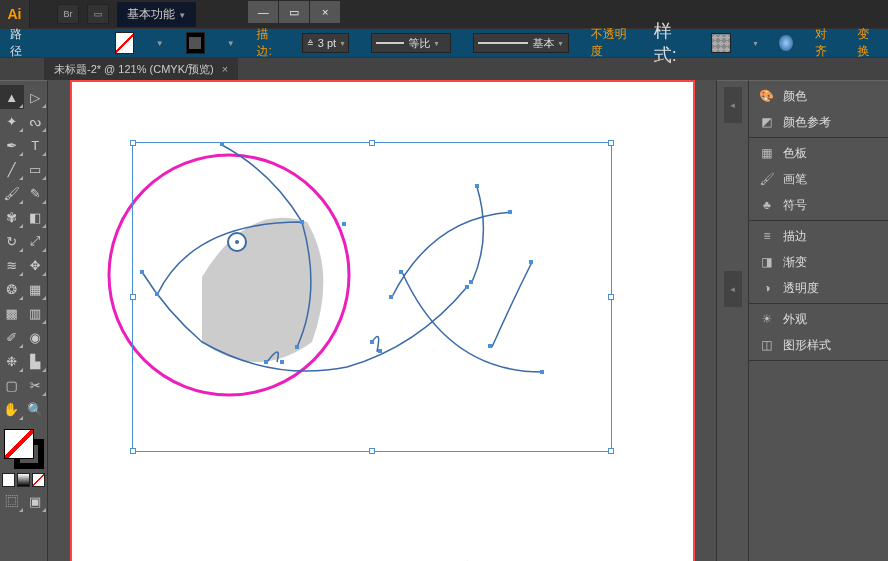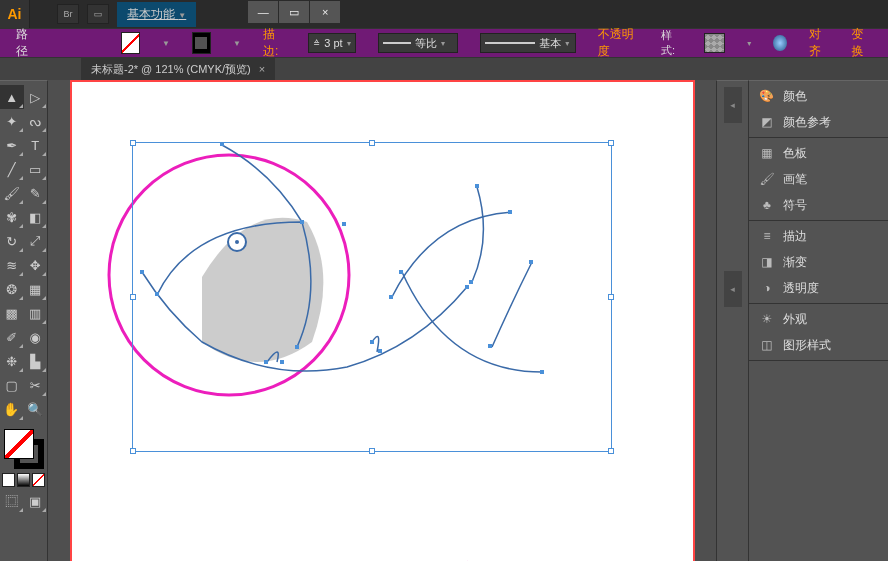--- a/index.html
+++ b/index.html
@@ -4,42 +4,42 @@
 <style>
 * { margin: 0; padding: 0; box-sizing: border-box; font-family: "Microsoft YaHei", Arial, sans-serif; }
 body { background: #4a4a4a; width: 888px; height: 561px; overflow: hidden; color: #ccc; font-size: 11px; }
 
 .titlebar { background: #2a2a2a; height: 28px; display: flex; align-items: stretch; gap: 27px; }
 .ai-logo { width: 30px; background: #333; display: flex; align-items: center; justify-content: center; color: #ff9a00; font-weight: bold; font-size: 14px; border-right: 1px solid #222; }
 .menubar { display: flex; align-items: center; flex: 1; padding-left: 8px; gap: 0; }
 .menu-item { padding: 6px 8px; cursor: default; color: #ddd; font-size: 12px; }
 .menubar-extras { display: flex; align-items: center; gap: 8px; padding-right: 24px; }
 .small-btn { width: 22px; height: 20px; background: #333; border: 1px solid #222; display: flex; align-items: center; justify-content: center; font-size: 9px; color: #aaa; }
-.workspace-label { padding: 4px 10px; background: #0c4a6e; font-size: 12px; text-decoration: underline; }
+.workspace-label { padding: 4px 10px; background: #0f172a; font-size: 12px; }
 .window-controls { display: flex; }
 .win-btn { width: 30px; height: 22px; background: #555; display: flex; align-items: center; justify-content: center; margin-left: 1px; color: #eee; font-size: 11px; margin-top: 1px; }
 
-.controlbar { background: #701a75; height: 30px; display: flex; align-items: center; padding: 0 16px; gap: 22px; border-bottom: 1px solid #333; border-top: 1px solid #333; }
+.controlbar { background: #0c4a6e; height: 30px; display: flex; align-items: center; padding: 0 10px; gap: 22px; border-bottom: 1px solid #333; border-top: 1px solid #333; }
 .ctrl-label { color: #ddd; font-size: 12px; margin-right: 6px; }
 .swatch-box { width: 22px; height: 22px; border: 1px solid #222; background: linear-gradient(135deg,#fff 48%,#f00 48%,#f00 56%,#fff 56%); }
 .swatch-solid { width: 22px; height: 22px; border: 1px solid #222; background: #000; display:flex;align-items:center;justify-content:center; }
 .swatch-solid::after { content:''; width:12px; height:12px; background:#535353; }
 .stroke-label { color: #ff9a00; font-size: 12px; }
 .pt-input { width: 54px; height: 20px; background: #3a3a3a; border: 1px solid #222; color: #ddd; font-size: 11px; padding: 0 4px; display:flex;align-items:center;justify-content:space-between; }
 .dropdown { height: 20px; background: #3a3a3a; border: 1px solid #222; display: flex; align-items: center; padding: 0 4px; gap: 4px; color: #ddd; font-size: 11px; }
 .dash { width: 28px; height: 2px; background: #ccc; }
 .arrow-dn { font-size: 8px; color: #999; }
 .opacity-label { color: #ff9a00; font-size: 12px; }
-.style-label { color: #ddd; font-size: 11px; }
+.style-label { color: #ddd; font-size: 18px; }
 .style-box { width: 24px; height: 20px; border: 1px solid #222; background: linear-gradient(45deg,#888 25%,transparent 25%),linear-gradient(-45deg,#888 25%,transparent 25%),linear-gradient(45deg,transparent 75%,#888 75%),linear-gradient(-45deg,transparent 75%,#888 75%); background-size: 6px 6px; background-color: #aaa; }
 .icon-circle { width: 16px; height: 16px; border-radius: 50%; background: radial-gradient(#9cf,#258); }
 .align-label { color: #ff9a00; font-size: 12px; }
 .transform-label { color: #ff9a00; font-size: 12px; }
 
-.doctab-bar { background: #434343; height: 22px; display: flex; align-items: center; padding-left: 81px; }
+.doctab-bar { background: #434343; height: 22px; display: flex; align-items: center; padding-left: 44px; }
 .doctab { background: #333; height: 22px; display: flex; align-items: center; padding: 0 10px; gap: 8px; color: #ccc; font-size: 11px; }
 .close-x { color: #aaa; }
 
 .main { display: flex; height: calc(561px - 28px - 30px - 22px); }
 .toolbox { width: 48px; background: #535353; border-right: 1px solid #333; display: flex; flex-direction: column; padding-top: 4px; border-top: 1px solid #666; }
 .tool-row { display: flex; }
 .tool { width: 24px; height: 24px; display: flex; align-items: center; justify-content: center; color: #ccc; font-size: 13px; cursor: default; position: relative; }
 .tool.sel { background: #333; }
 .tool-tri::after { content: ''; position: absolute; right: 1px; bottom: 1px; border: 2px solid transparent; border-right-color: #aaa; border-bottom-color: #aaa; }
 .fill-stroke { margin-top: 6px; position: relative; height: 44px; width: 48px; }

